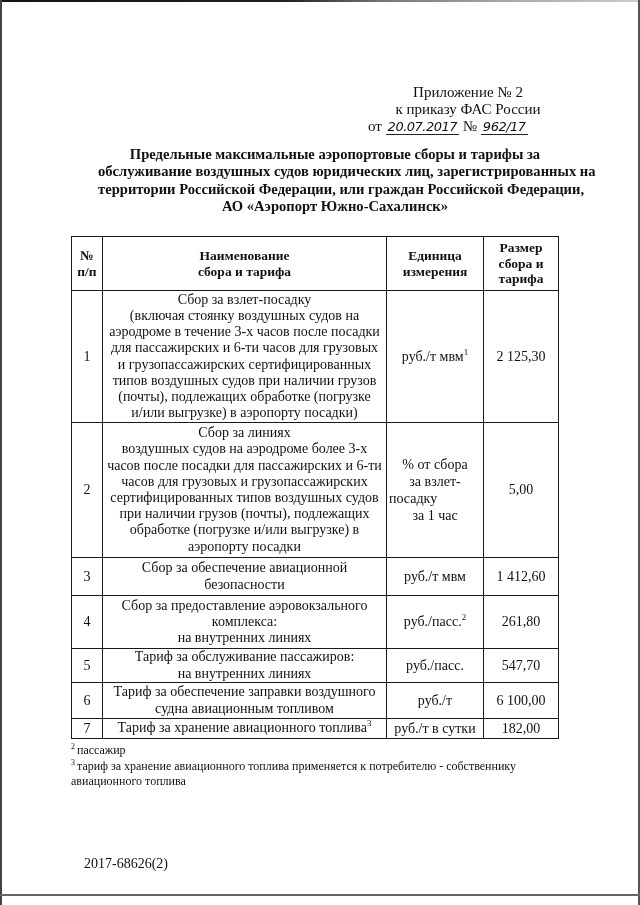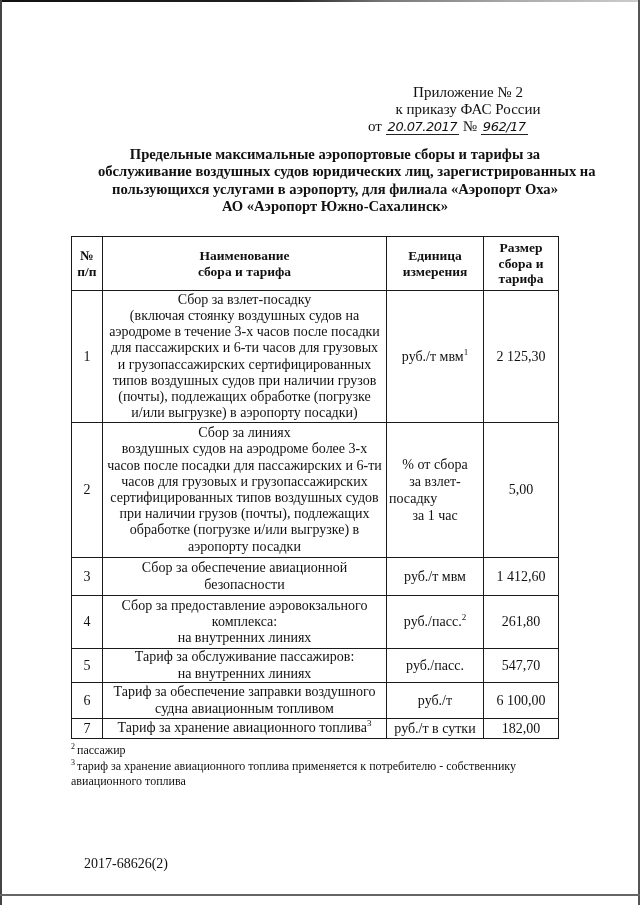--- a/index.html
+++ b/index.html
@@ -144,21 +144,21 @@
       <span>от</span>
       <span class="handwritten">20.07.2017</span>
       <span>№</span>
       <span class="handwritten">962/17</span>
     </span>
   </div>
 
   <div class="title">
     <span class="line">Предельные максимальные аэропортовые сборы и тарифы за</span>
     <span class="line">обслуживание воздушных судов юридических лиц, зарегистрированных на</span>
-    <span class="line">пользующихся услугами в аэропорту, для филиала «Аэропорт Оха»</span>
+    <span class="line">территории Российской Федерации, или граждан Российской Федерации,</span>
     <span class="line">АО «Аэропорт Южно-Сахалинск»</span>
   </div>
 
   <table class="fees">
     <colgroup>
       <col class="c-num">
         <col class="c-name">
         <col class="c-unit">
         <col class="c-val">
     </colgroup>

